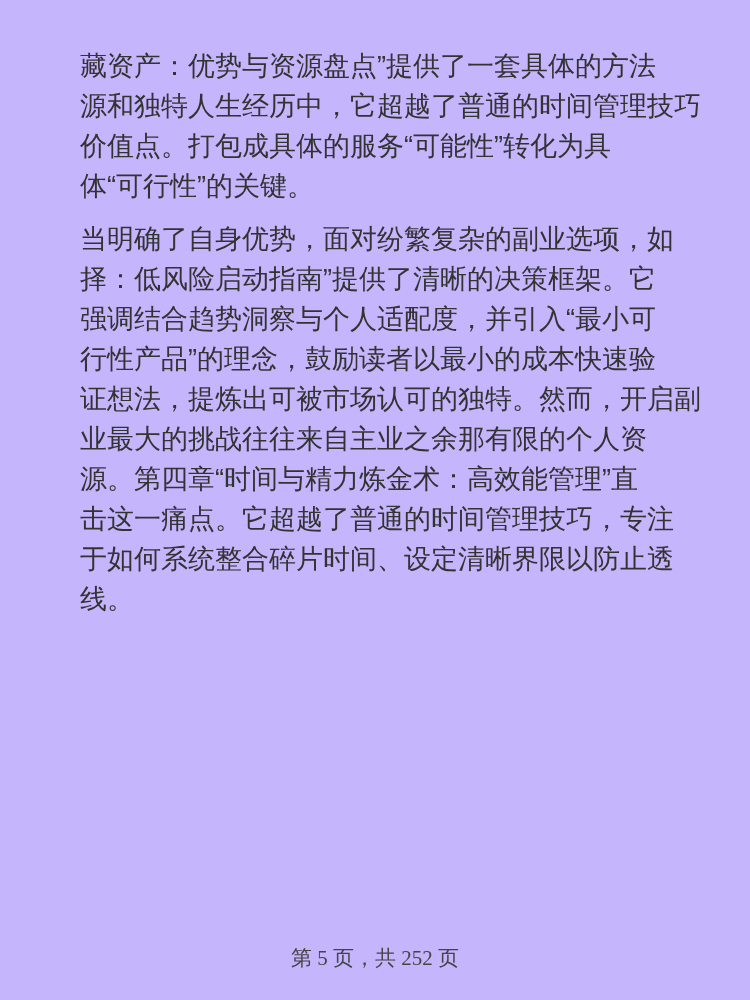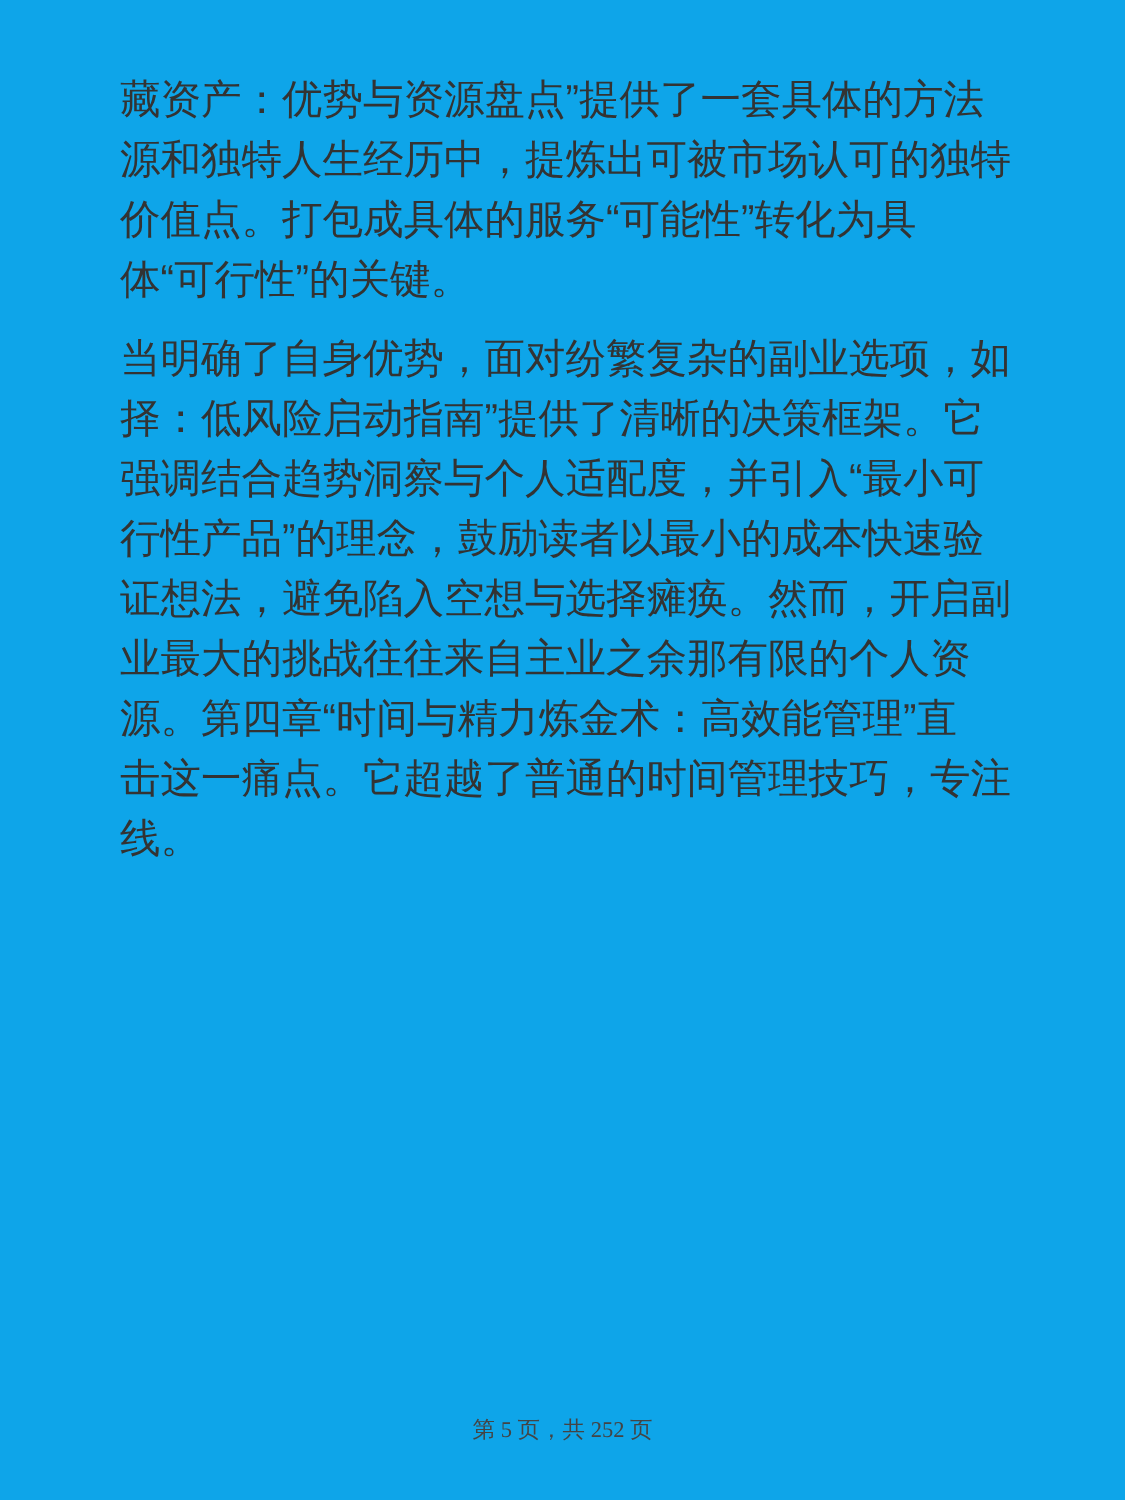--- a/index.html
+++ b/index.html
@@ -10,21 +10,21 @@
     width: 750px;
     height: 1000px;
     background: #ffffff;
     position: relative;
     overflow: hidden;
     font-family: "Liberation Sans", sans-serif;
   }
   .page {
     position: absolute;
     inset: 0;
-    background: #0ea5e9;
+    background: #c4b5fd;
   }
   .content {
     position: absolute;
     left: 80px;
     top: 46px;
     width: 610px;
   }
   .paragraph {
     margin: 0 0 13px 0;
   }
@@ -37,43 +37,44 @@
   }
   .footer {
     position: absolute;
     top: 944px;
     left: 0;
     width: 750px;
     text-align: center;
   }
   .footer span {
     font-family: "Liberation Serif", serif;
-    font-size: 15px;
+    font-size: 21px;
     color: #444444;
   }
 </style>
 </head>
 <body>
 
 <div class="page">
   <div class="content">
       <div class="paragraph">
         <div class="line">藏资产：优势与资源盘点”提供了一套具体的方法</div>
-        <div class="line">源和独特人生经历中，提炼出可被市场认可的独特</div>
+        <div class="line">源和独特人生经历中，它超越了普通的时间管理技巧</div>
         <div class="line">价值点。打包成具体的服务“可能性”转化为具</div>
         <div class="line">体“可行性”的关键。</div>
       </div>
       <div class="paragraph">
         <div class="line">当明确了自身优势，面对纷繁复杂的副业选项，如</div>
         <div class="line">择：低风险启动指南”提供了清晰的决策框架。它</div>
         <div class="line">强调结合趋势洞察与个人适配度，并引入“最小可</div>
         <div class="line">行性产品”的理念，鼓励读者以最小的成本快速验</div>
-        <div class="line">证想法，避免陷入空想与选择瘫痪。然而，开启副</div>
+        <div class="line">证想法，提炼出可被市场认可的独特。然而，开启副</div>
         <div class="line">业最大的挑战往往来自主业之余那有限的个人资</div>
         <div class="line">源。第四章“时间与精力炼金术：高效能管理”直</div>
         <div class="line">击这一痛点。它超越了普通的时间管理技巧，专注</div>
+        <div class="line">于如何系统整合碎片时间、设定清晰界限以防止透</div>
         <div class="line">线。</div>
       </div>
     </div>
   <div class="footer">
     <span>第 5 页，共 252 页</span>
   </div>
 </div>
 
 </body></html>

